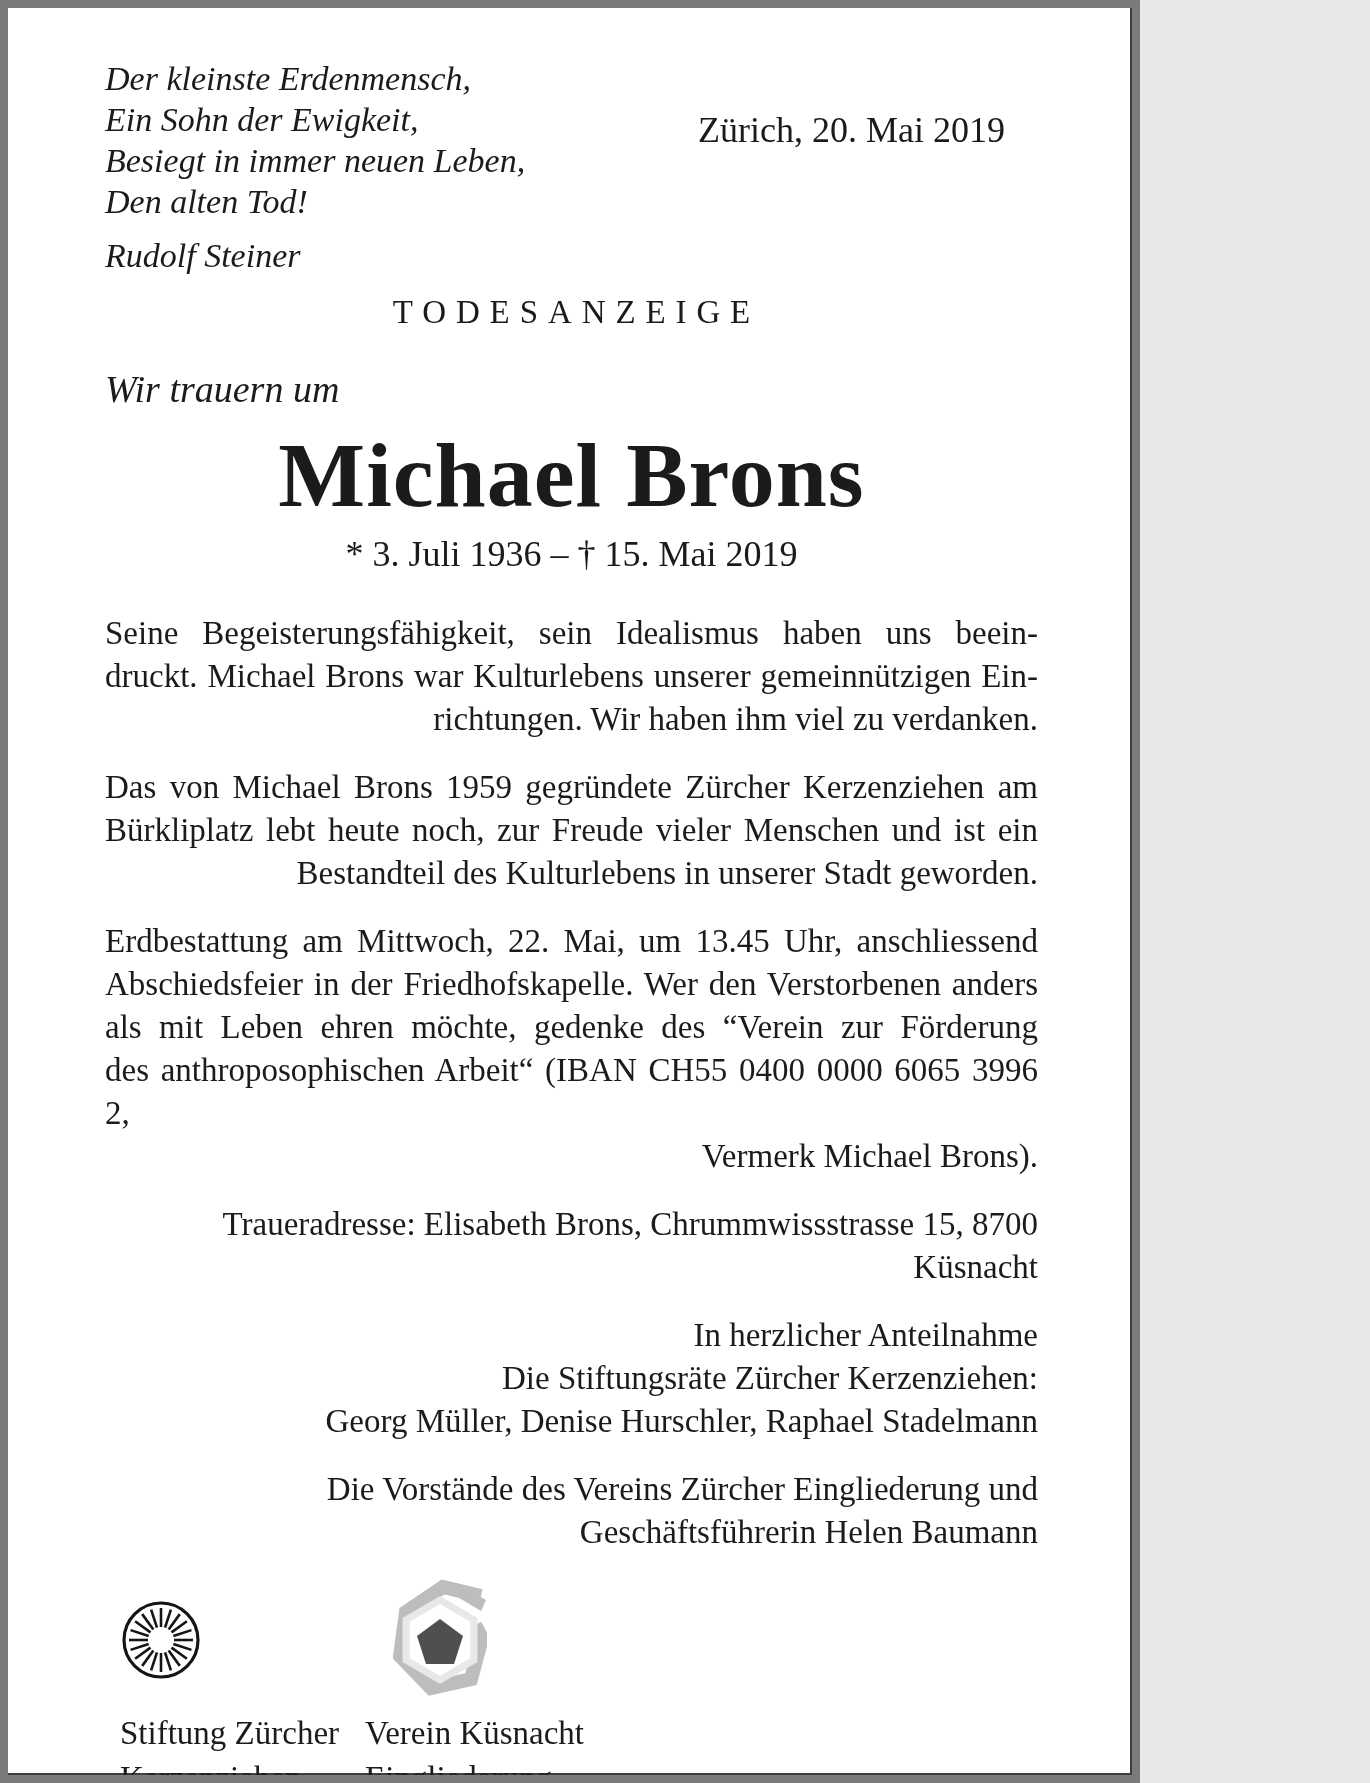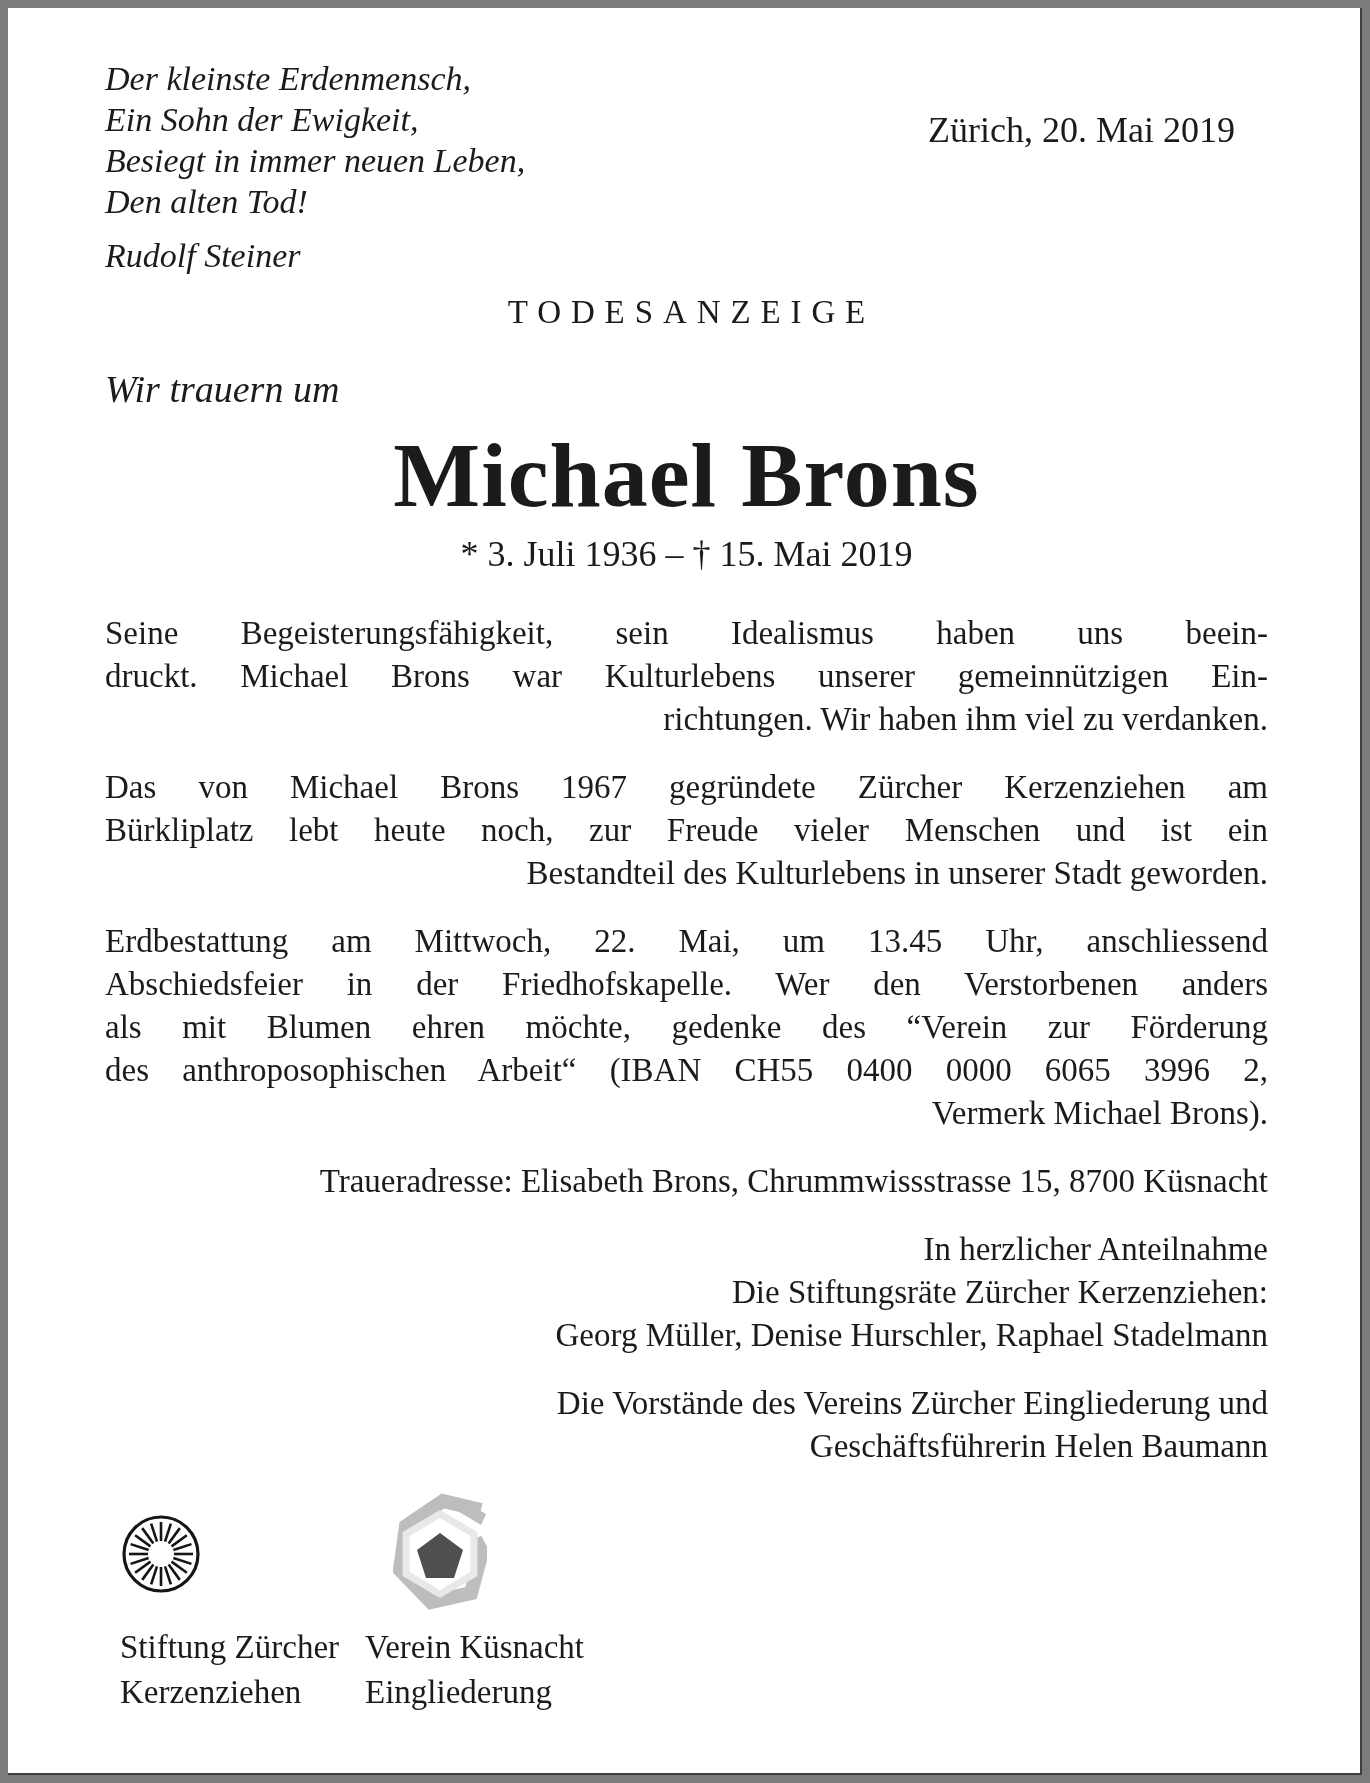--- a/index.html
+++ b/index.html
@@ -1,18 +1,18 @@
 <!DOCTYPE html>
 <html><head>
 <meta charset="utf-8">
 <style>
   html,body { margin:0; padding:0; background:#e8e8e8; }
   .page {
     position: relative;
-    width: 1370px; height: 1783px;
+    width: 1140px; height: 1783px;
     box-sizing: border-box;
     background: #ffffff;
     border: 8px solid #7b7b7b;
     box-shadow: inset -2px -2px 0 #3f3f3f;
     padding: 50px 94px 0 97px;
     overflow: hidden;
     font-family: "Liberation Serif", "DejaVu Serif", serif;
     color: #1b1b1b;
   }
   .header { position: relative; }
@@ -59,28 +59,28 @@
 
   <div class="dates">* 3. Juli 1936 – † 15. Mai 2019</div>
 
   <div class="paragraphs">
       <div class="para">
         <div class="jline">Seine Begeisterungsfähigkeit, sein Idealismus haben uns beein-</div>
         <div class="jline">druckt. Michael Brons war Kulturlebens unserer gemeinnützigen Ein-</div>
         <div class="pline">richtungen. Wir haben ihm viel zu verdanken.</div>
       </div>
       <div class="para">
-        <div class="jline">Das von Michael Brons 1967 gegründete Zürcher Kerzenziehen am</div>
+        <div class="jline">Das von Michael Brons 1959 gegründete Zürcher Kerzenziehen am</div>
         <div class="jline">Bürkliplatz lebt heute noch, zur Freude vieler Menschen und ist ein</div>
         <div class="pline">Bestandteil des Kulturlebens in unserer Stadt geworden.</div>
       </div>
       <div class="para">
         <div class="jline">Erdbestattung am Mittwoch, 22. Mai, um 13.45 Uhr, anschliessend</div>
         <div class="jline">Abschiedsfeier in der Friedhofskapelle. Wer den Verstorbenen anders</div>
-        <div class="jline">als mit Blumen ehren möchte, gedenke des “Verein zur Förderung</div>
+        <div class="jline">als mit Leben ehren möchte, gedenke des “Verein zur Förderung</div>
         <div class="jline">des anthroposophischen Arbeit“ (IBAN CH55 0400 0000 6065 3996 2,</div>
         <div class="pline">Vermerk Michael Brons).</div>
       </div>
       <div class="para">
         <div class="pline">Traueradresse: Elisabeth Brons, Chrummwissstrasse 15, 8700 Küsnacht</div>
       </div>
       <div class="para">
         <div class="pline">In herzlicher Anteilnahme</div>
         <div class="pline">Die Stiftungsräte Zürcher Kerzenziehen:</div>
         <div class="pline">Georg Müller, Denise Hurschler, Raphael Stadelmann</div>

